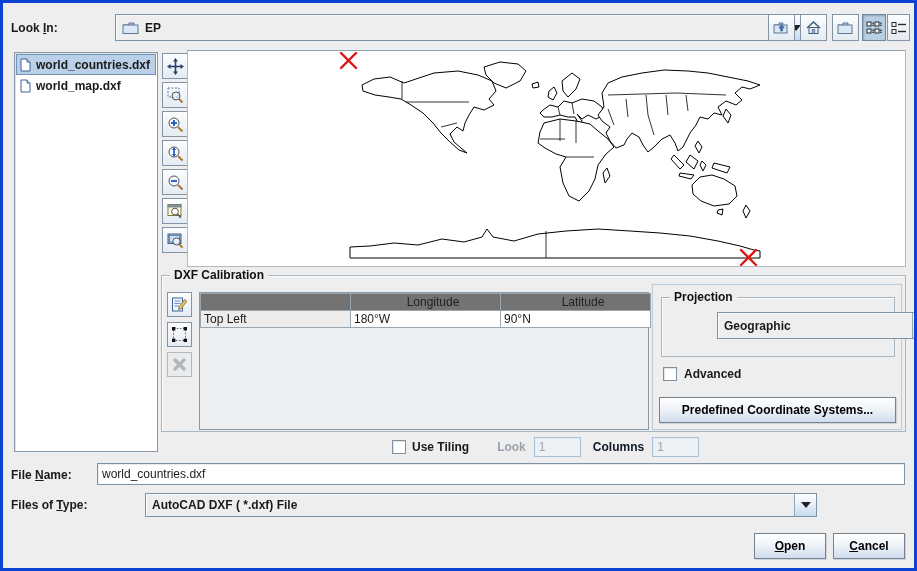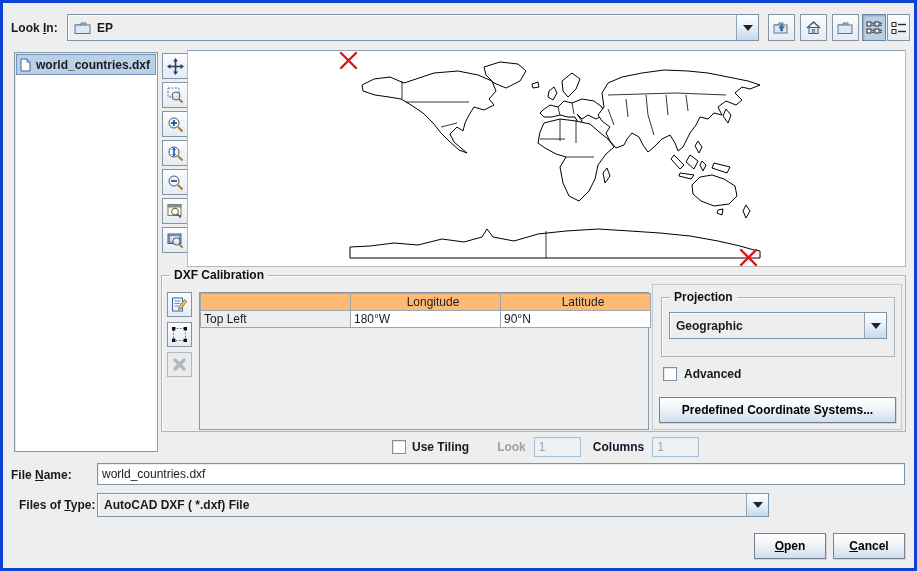--- a/index.html
+++ b/index.html
@@ -9,21 +9,21 @@
     position:relative; width:917px; height:571px;
     border:3px solid #0d43d2; background:#eeeeee; overflow:hidden;
   }
   .abs { position:absolute; }
   .bold { font-weight:bold; }
   .mn { text-decoration:underline; }
 
   
   .combo {
     display:flex; align-items:stretch; background:#eeeeee;
-    border:1px solid #7d93a8; box-shadow:inset 1px 1px 0 #fafcfe;
+    border:1px solid #7d93a8; box-shadow:inset 1px 1px 0 #fafcfe;margin-left:48px;
   }
   .combo .combo-field { flex:1; display:flex; align-items:center; gap:5px; padding:0 6px; overflow:hidden; white-space:nowrap; }
   .combo .combo-arrow {
     width:22px; display:flex; align-items:center; justify-content:center;
     border-left:1px solid #93a5b5;
     background:linear-gradient(180deg,#fdfeff 0%,#e9f1f9 45%,#c5daee 100%);
   }
   .tri-down { width:0; height:0; border-left:5px solid transparent; border-right:5px solid transparent; border-top:6px solid #222; }
   .tfield {
     background:#fff; border:1px solid #7d93a8; box-shadow:inset 1px 1px 0 #e8edf2;
@@ -55,21 +55,21 @@
   .file-item.selected { background:#b9d0e8; border-color:#7193b5; }
 
   
   .group { border:1px solid #a8b6c2; box-shadow:inset 1px 1px 0 rgba(255,255,255,.85); }
   .group-title { position:absolute; top:-8px; left:8px; background:#eeeeee; padding:0 4px; font-weight:bold; color:#111; }
 
   
   .cal-table-wrap { background:#eceef0; border:1px solid #8b99a6; }
   table.cal { border-collapse:collapse; width:100%; table-layout:fixed; }
   table.cal th, table.cal td { border:1px solid #9aa6b0; height:17px; padding:0 3px; font-weight:normal; overflow:hidden; white-space:nowrap; }
-  table.cal th { background:#fdba74; color:#222; text-align:center;padding-left:18px; }
+  table.cal th { background:#737373; color:#222; text-align:center;padding-left:18px; }
   table.cal td.rowhead { background:#ededed;margin-top:8px; }
   table.cal td.val { background:#ffffff; text-align:left; }
 
   .panel-raised { background:#eeeeee; border:1px solid #c2ccd6; box-shadow:0 0 0 1px #e6ebf0; }
 
   .checkbox { width:14px; height:14px; background:#fff; border:1px solid #7e8f9f; box-shadow:inset 1px 1px 0 #dfe6ec; }
 
   .map-panel { background:#fff; border:1px solid #aebac4; border-top-color:#8ea2b2; }
 
   svg { display:block; }
@@ -161,20 +161,29 @@
 
   <div class="abs filelist" style="left:11px; top:49px; width:144px; height:400px;">
     <div class="file-item selected">
       <span>
         <svg width="11" height="14" viewBox="0 0 11 14">
           <path d="M1,1 L7,1 L10,4 L10,13 L1,13 Z" fill="#ffffff" stroke="#41639c"></path>
           <path d="M7,1 L7,4 L10,4" fill="#d4e2f2" stroke="#41639c"></path>
         </svg>
       </span>
       <span>world_countries.dxf</span>
+    </div>
+    <div class="file-item">
+      <span>
+        <svg width="11" height="14" viewBox="0 0 11 14">
+          <path d="M1,1 L7,1 L10,4 L10,13 L1,13 Z" fill="#ffffff" stroke="#41639c"></path>
+          <path d="M7,1 L7,4 L10,4" fill="#d4e2f2" stroke="#41639c"></path>
+        </svg>
+      </span>
+      <span>world_map.dxf</span>
     </div>
   </div>
 
   <div class="abs" style="left:159px; top:50px; width:26px;">
     <div class="toolbtn" style="width:26px; height:26px; margin-bottom:3px;">
       <span>
         <svg width="17" height="17" viewBox="0 0 17 17">
           <g stroke="#27406e" stroke-width="1.6">
               <line x1="8.5" y1="3" x2="8.5" y2="14"></line>
               <line x1="3" y1="8.5" x2="14" y2="8.5"></line>
@@ -375,21 +384,21 @@
     <div class="tfield disabled" style="margin-left:8px; width:47px; height:20px;">
         <span>1</span>
       </div>
   </div>
 
   <div class="abs bold" style="left:8px; top:465px;"><span>File </span><span class="mn">N</span><span>ame:</span></div>
   <div class="abs tfield" style="left:94px; top:460px; width:808px; height:22px;">
     <span>world_countries.dxf</span>
   </div>
 
-  <div class="abs bold" style="left:16px; top:495px;"><span>Files of </span><span class="mn">T</span><span>ype:</span></div>
+  <div class="abs bold" style="left:8px; top:495px;"><span>Files of </span><span class="mn">T</span><span>ype:</span></div>
   <div class="abs combo" style="left:94px; top:490px; width:672px; height:24px;">
     <div class="combo-field">
         <span class="bold">AutoCAD DXF ( *.dxf) File</span>
       </div>
     <div class="combo-arrow">
         <span class="tri-down"></span>
       </div>
   </div>
 
   <div class="abs btn" style="left:751px; top:530px; width:72px; height:26px;">

